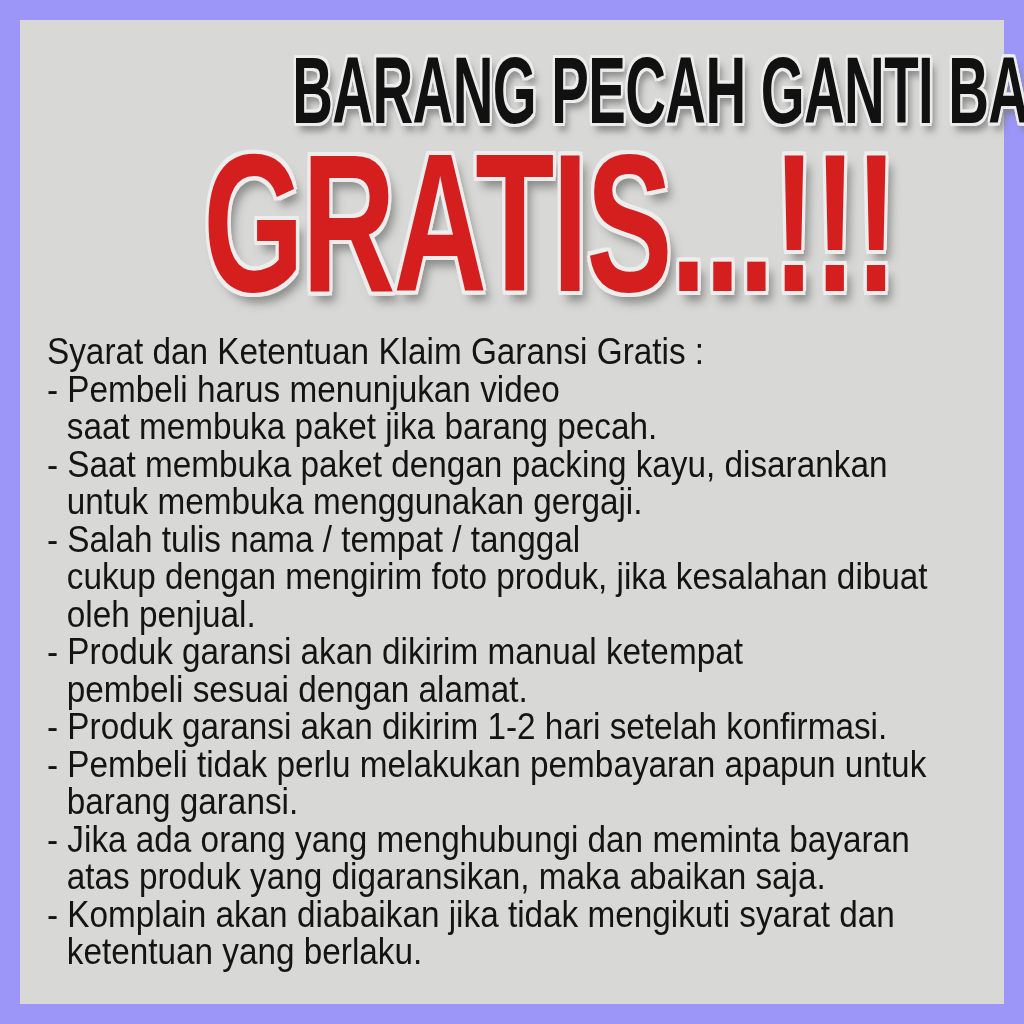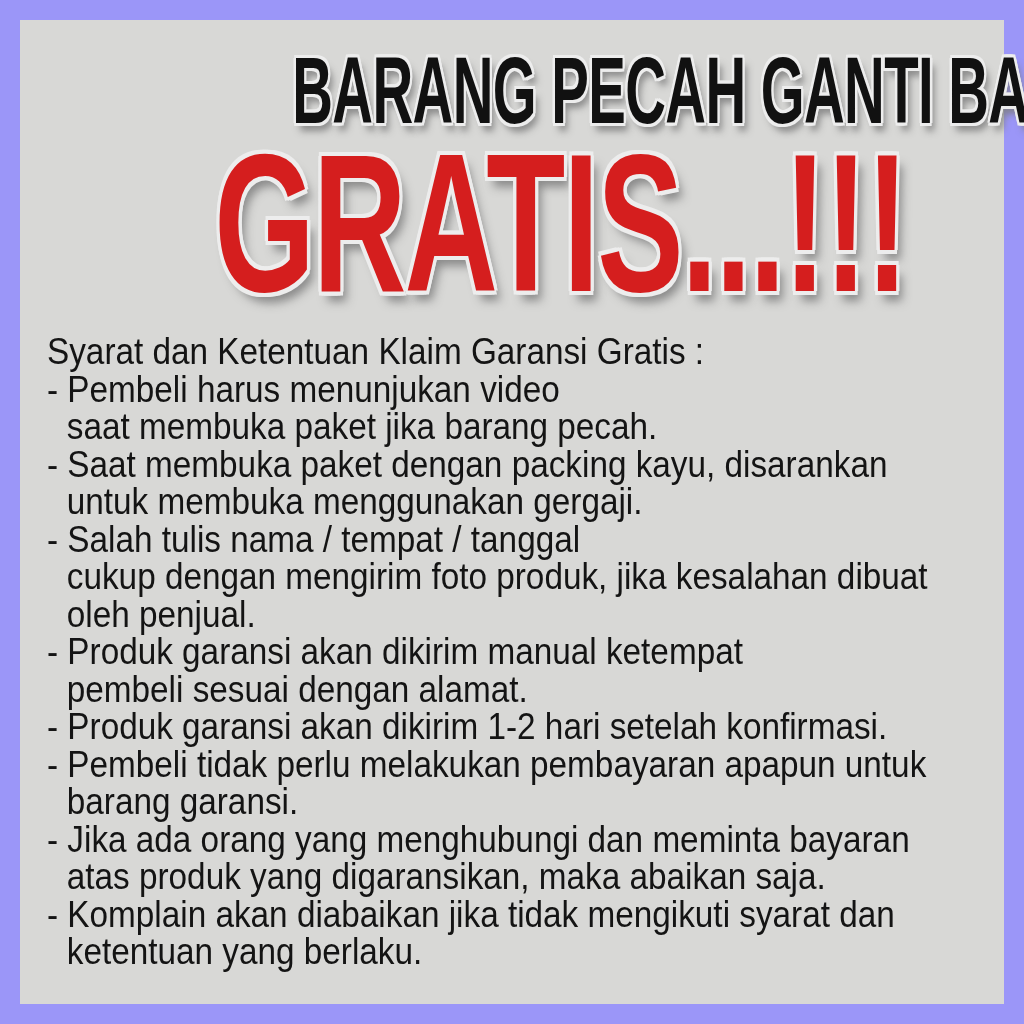--- a/index.html
+++ b/index.html
@@ -35,21 +35,21 @@
     transform-origin: center top;
     text-shadow:
       -3px -3px 0 #ededed, 3px -3px 0 #ededed,
       -3px  3px 0 #ededed, 3px  3px 0 #ededed,
       -4px  0   0 #ededed, 4px  0   0 #ededed,
        0   -3px 0 #ededed, 0    3px 0 #ededed,
        7px  8px 10px rgba(125,125,125,0.85);
   }
   .highlight-wrap {
     position: absolute;
-    top: 106px; left: 16px; width: 100%;
+    top: 106px; left: 5px; width: 100%;
     text-align: center;
     white-space: nowrap;
   }
   .highlight {
     display: inline-block;
     font-size: 196px;
     line-height: 1;
     font-weight: 700;
     letter-spacing: -3px;
     color: #d51e1e;

